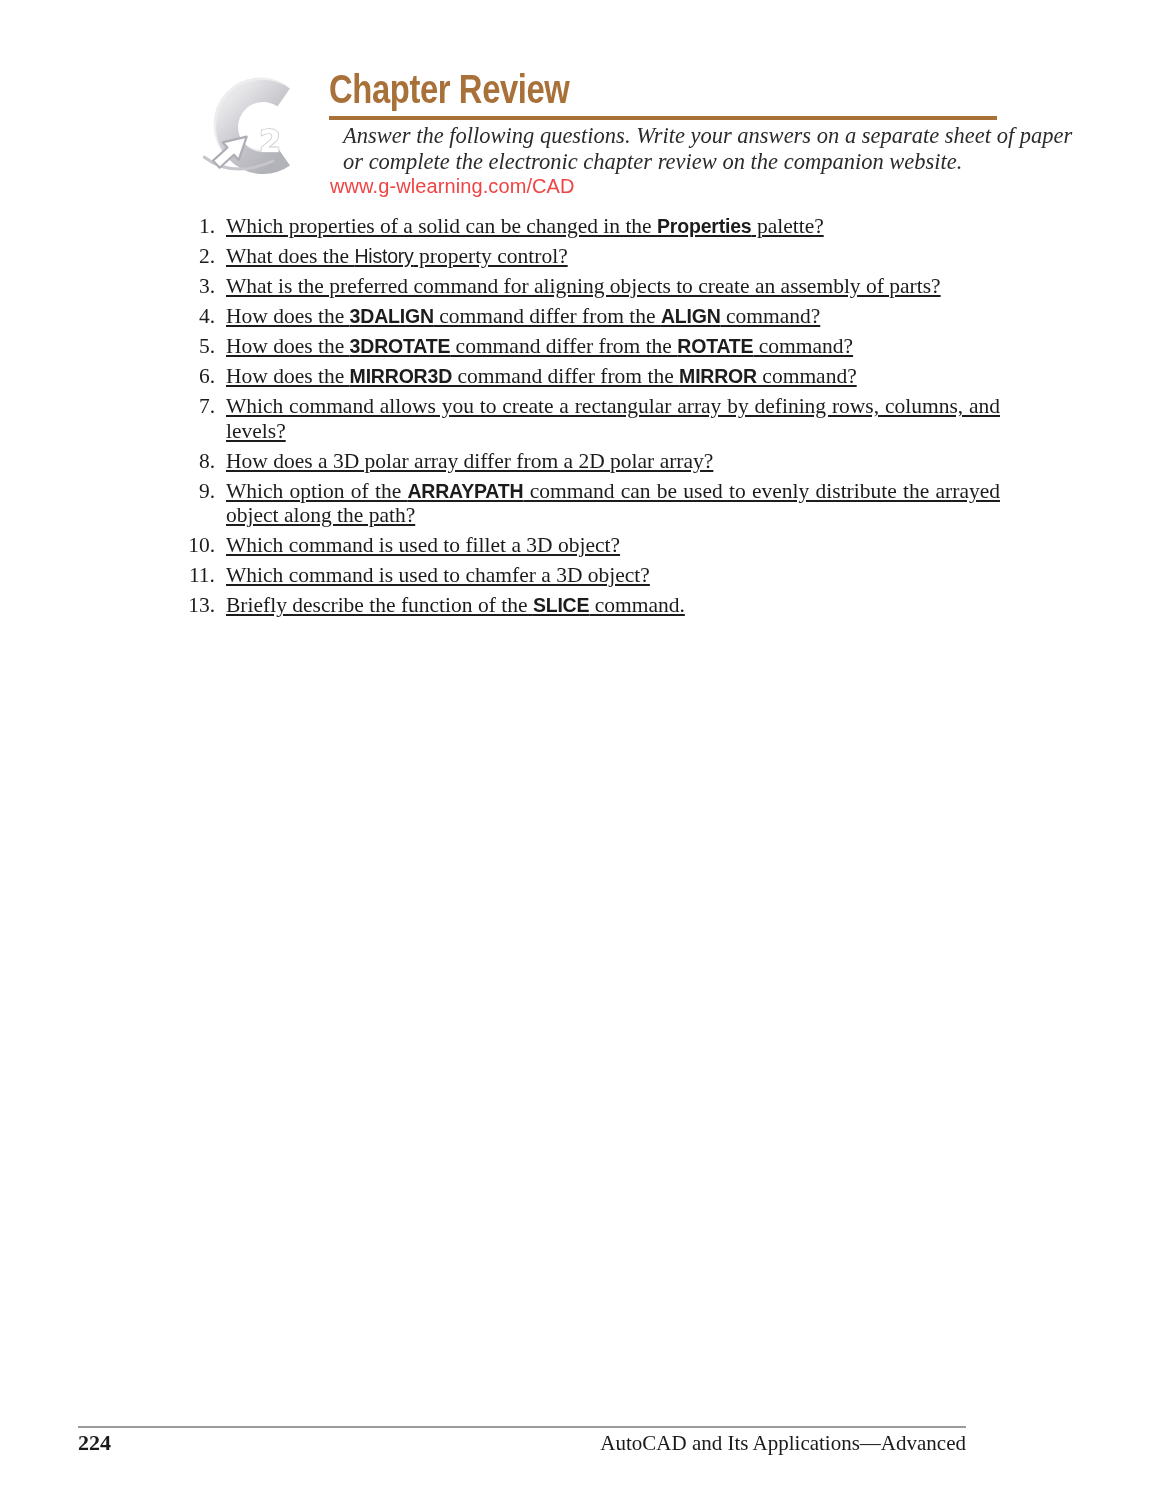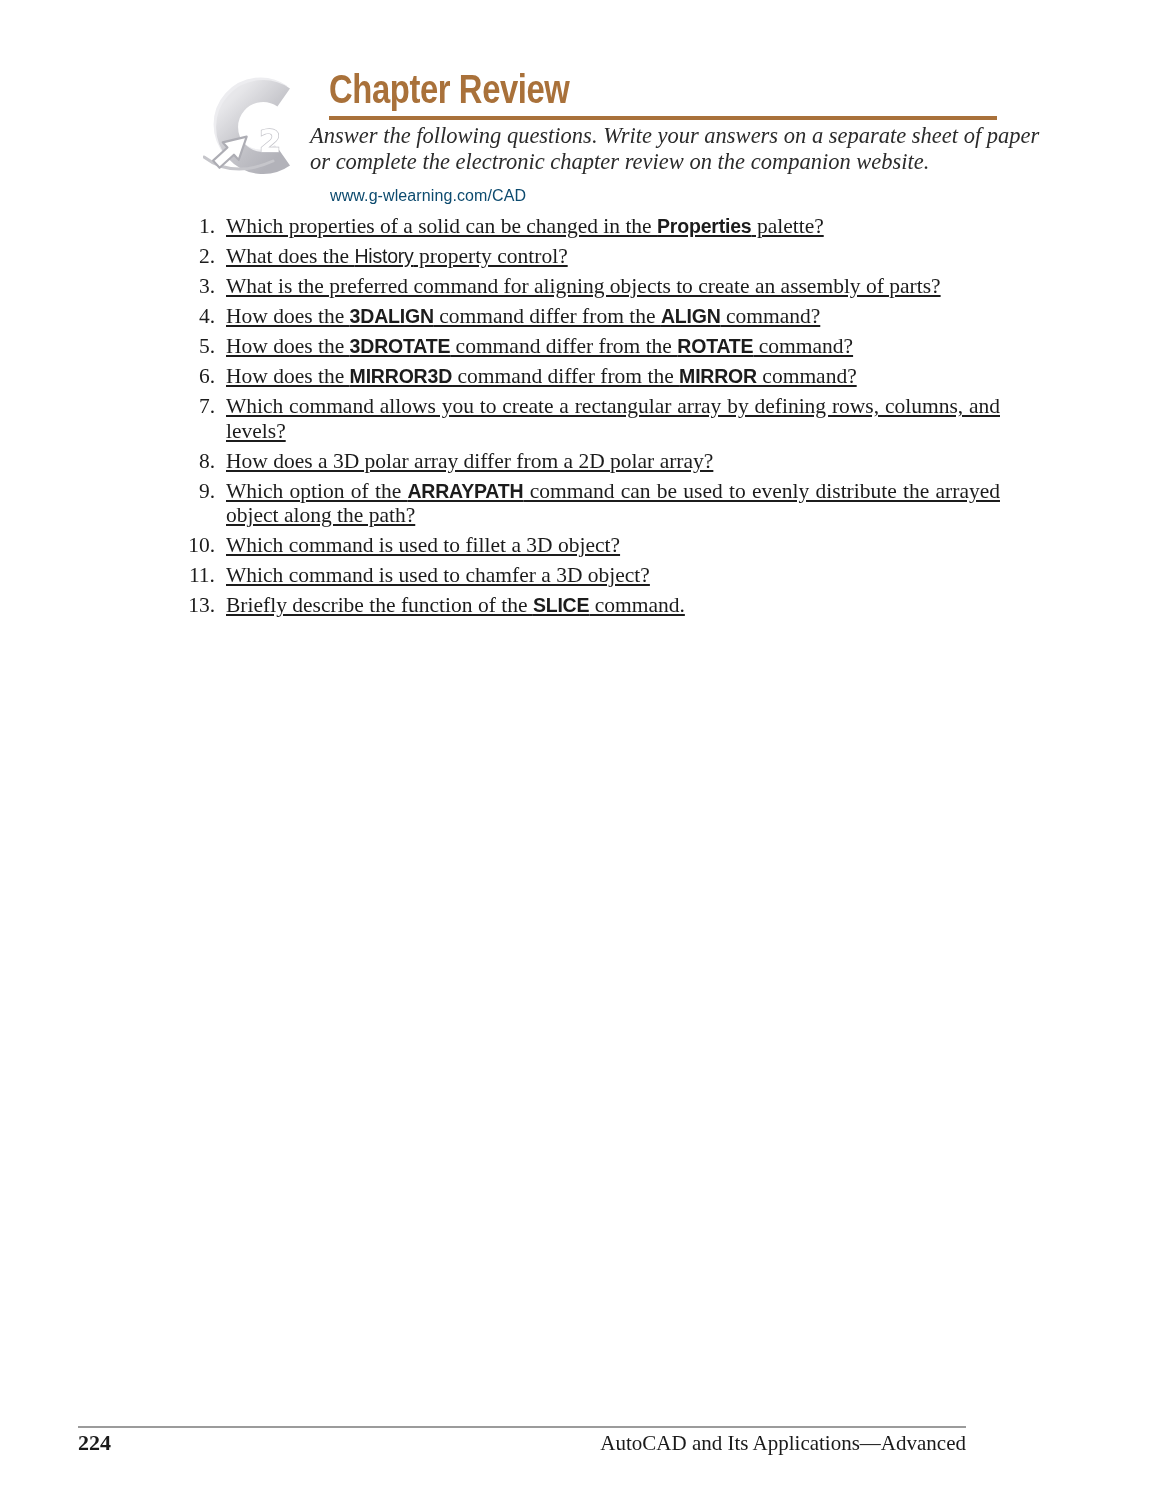--- a/index.html
+++ b/index.html
@@ -19,29 +19,29 @@
   .title{
     position:absolute;left:329px;top:66px;
     font-family:"Liberation Sans",sans-serif;
     font-weight:bold;font-size:41px;line-height:1.15;
     letter-spacing:-0.5px;
     transform:scaleX(0.80);transform-origin:left top;
     white-space:nowrap;
   }
   .title-rule{position:absolute;left:329px;top:116px;width:668px;height:4px;}
   .intro{
-    position:absolute;left:310px;top:123px;width:690px;
+    position:absolute;left:343px;top:123px;width:690px;
     font-family:"Liberation Serif",serif;font-style:italic;
     font-size:22.5px;line-height:26px;color:#2b2b2b;
   }
   .intro div{white-space:nowrap;}
   .url{
-    position:absolute;left:330px;top:187px;
+    position:absolute;left:330px;top:175px;
     font-family:"Liberation Sans",sans-serif;
-    font-size:16px;color:#0c4a6e;letter-spacing:0.1px;
+    font-size:20px;color:#ef4444;letter-spacing:0.1px;
   }
 
   
   .qlist{position:absolute;left:170px;top:214px;width:830px;}
   .q{display:flex;margin-bottom:5.5px;}
   .q-num{
     width:45px;flex:0 0 45px;text-align:right;padding-right:11px;
     font-size:21.5px;line-height:24.5px;
   }
   .q-text{

